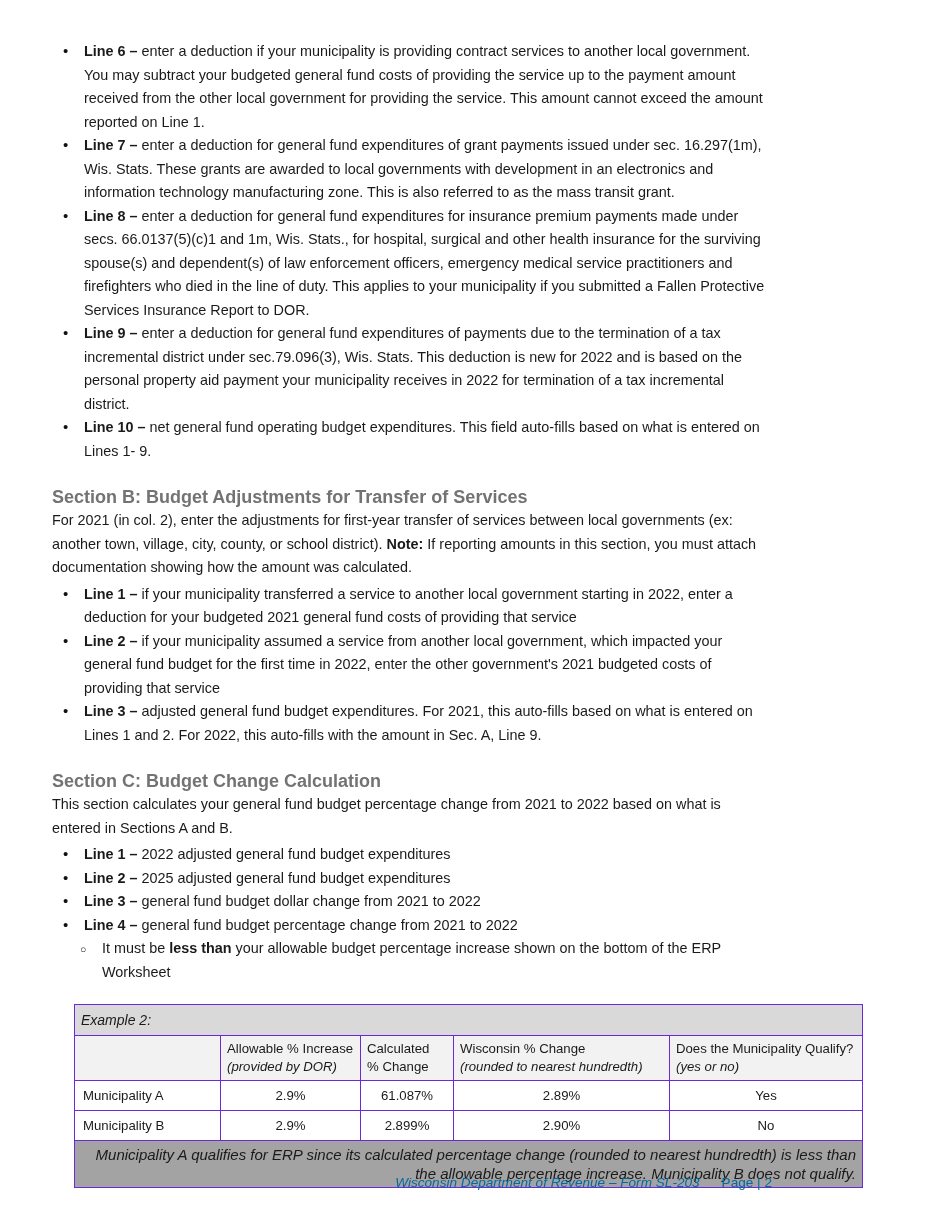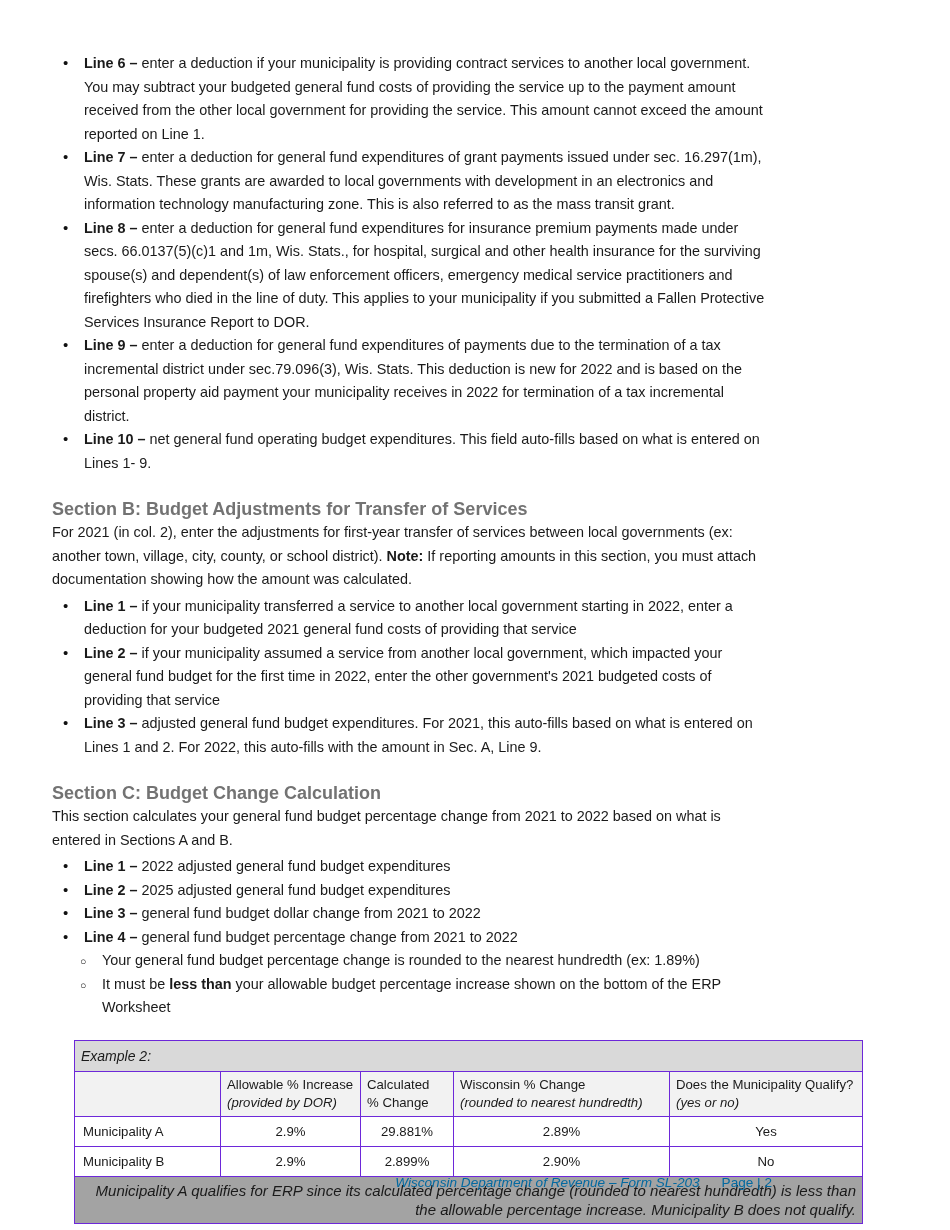--- a/index.html
+++ b/index.html
@@ -15,21 +15,21 @@
     color: #1a1a1a;
     -webkit-font-smoothing: antialiased;
   }
   .page {
     position: absolute;
     left: 0;
     top: 0;
     width: 848px;
     height: 1230px;
     box-sizing: border-box;
-    padding: 52px 76px 0 52px;
+    padding: 40px 76px 0 52px;
   }
 
   
   .para {
     font-size: 14.4px;
     line-height: 23.5px;
     margin: 0 0 0 0;
     text-align: left;
   }
   .bold { font-weight: bold; }
@@ -238,23 +238,20 @@
     </li>
     <li>
       <span class="bold">Line 3 – </span><span>general fund budget dollar change from 2021 to 2022</span>
     </li>
     <li>
       <span class="bold">Line 4 – </span><span>general fund budget percentage change from 2021 to 2022</span>
     </li>
   </ul>
 
   <ul class="subbullets">
-    <li>
-      <span>Your general fund budget percentage change is rounded to the nearest hundredth (ex: 1.89%)</span>
-    </li>
     <li>
       <span>It must be </span><span class="bold">less than</span><span> your allowable budget percentage increase shown on the bottom of the ERP Worksheet</span>
     </li>
   </ul>
 
   <div class="example-table-wrap">
     <table class="example-table">
       <colgroup>
         <col class="c0">
           <col class="c1">
@@ -269,21 +266,21 @@
         <tr class="tbl-head-row">
           <td class="blank-cell"></td>
           <td><span>Allowable % Increase</span><span class="sub">(provided by DOR)</span></td>
           <td><span>Calculated</span><span class="sub bold" style="font-style:normal;">% Change</span></td>
           <td><span>Wisconsin % Change</span><span class="sub">(rounded to nearest hundredth)</span></td>
           <td><span>Does the Municipality Qualify?</span><span class="sub">(yes or no)</span></td>
         </tr>
         <tr class="tbl-data-row">
           <td class="rowlabel">Municipality A</td>
           <td>2.9%</td>
-          <td>29.881%</td>
+          <td>61.087%</td>
           <td>2.89%</td>
           <td>Yes</td>
         </tr>
         <tr class="tbl-data-row">
           <td class="rowlabel">Municipality B</td>
           <td>2.9%</td>
           <td>2.899%</td>
           <td>2.90%</td>
           <td>No</td>
         </tr>

